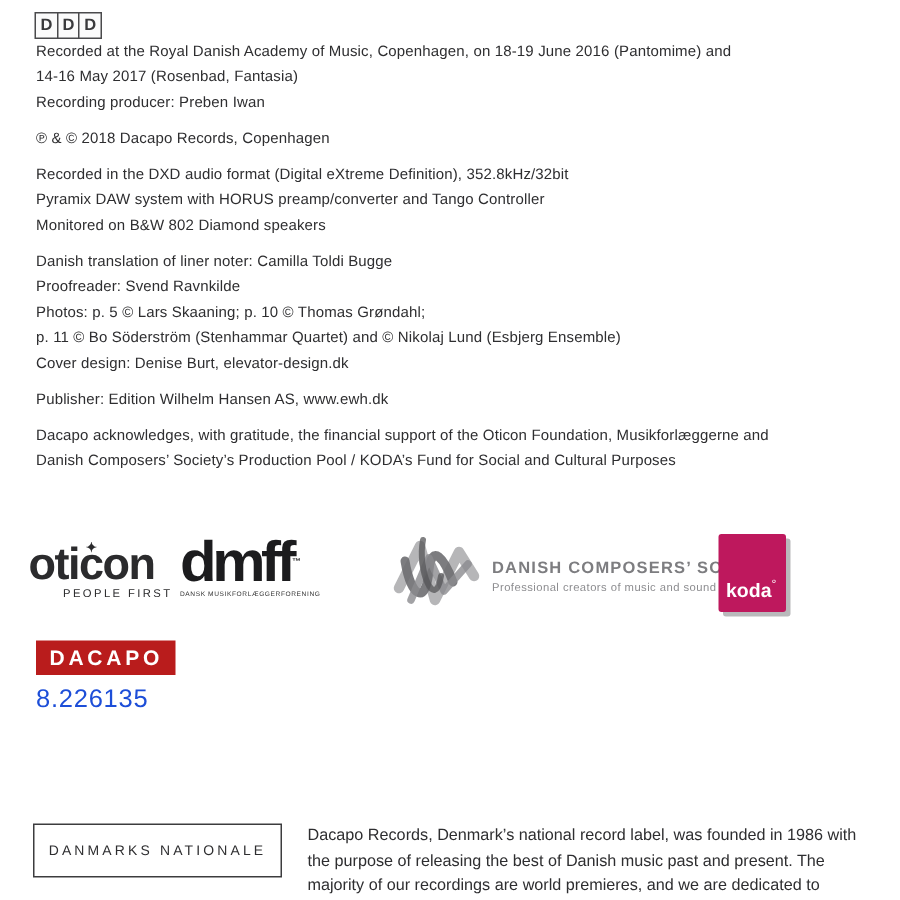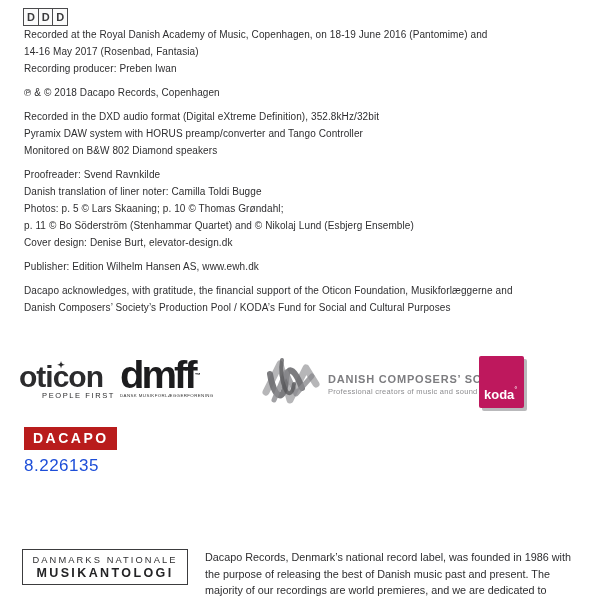--- a/index.html
+++ b/index.html
@@ -139,22 +139,22 @@
     </div>
     <div class="block">
       <div class="line">℗ &amp; © 2018 Dacapo Records, Copenhagen</div>
     </div>
     <div class="block">
       <div class="line">Recorded in the DXD audio format (Digital eXtreme Definition), 352.8kHz/32bit</div>
       <div class="line">Pyramix DAW system with HORUS preamp/converter and Tango Controller</div>
       <div class="line">Monitored on B&amp;W 802 Diamond speakers</div>
     </div>
     <div class="block">
+      <div class="line">Danish translation of liner noter: Camilla Toldi Bugge</div>
       <div class="line">Proofreader: Svend Ravnkilde</div>
-      <div class="line">Danish translation of liner noter: Camilla Toldi Bugge</div>
       <div class="line">Photos: p. 5 © Lars Skaaning; p. 10 © Thomas Grøndahl;</div>
       <div class="line">p. 11 © Bo Söderström (Stenhammar Quartet) and © Nikolaj Lund (Esbjerg Ensemble)</div>
       <div class="line">Cover design: Denise Burt, elevator-design.dk</div>
     </div>
     <div class="block">
       <div class="line">Publisher: Edition Wilhelm Hansen AS, www.ewh.dk</div>
     </div>
     <div class="block">
       <div class="line">Dacapo acknowledges, with gratitude, the financial support of the Oticon Foundation, Musikforlæggerne and</div>
       <div class="line">Danish Composers’ Society’s Production Pool / KODA’s Fund for Social and Cultural Purposes</div>
@@ -198,18 +198,17 @@
     </div>
 
   </div>
 
   <div class="dacapo-badge">DACAPO</div>
   <div class="catalog-number">8.226135</div>
 
   <div class="footer">
     <div class="anthology-box">
       <div class="l1">DANMARKS NATIONALE</div>
-      <div class="l2">MUSIKANTOLOGI</div>
     </div>
     <div class="footer-text">Dacapo Records, Denmark’s national record label, was founded in 1986 with the purpose of releasing the best of Danish music past and present. The majority of our recordings are world premieres, and we are dedicated to producing music of the highest international standards.</div>
   </div>
 
 </div>
 
 </body></html>

